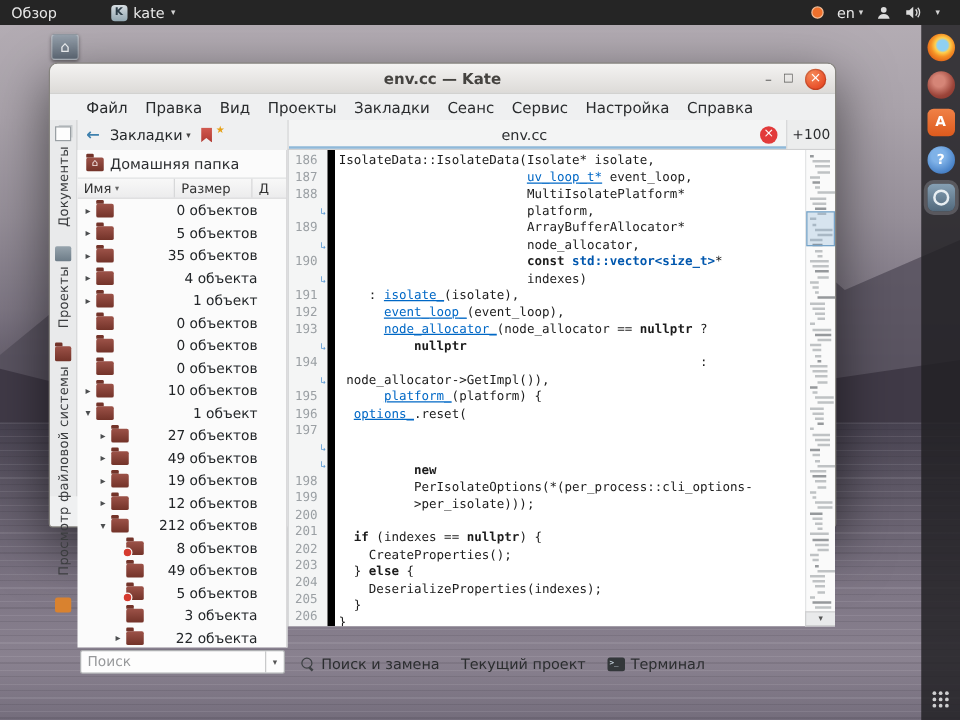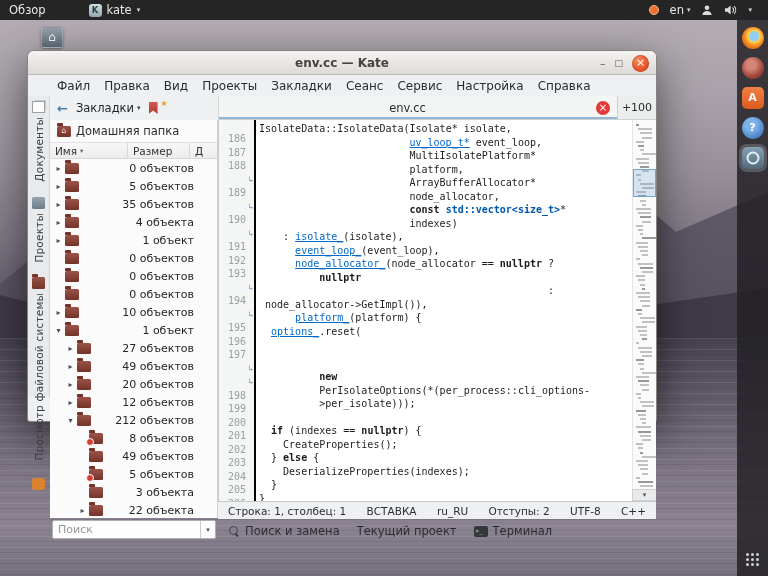--- a/index.html
+++ b/index.html
@@ -38,21 +38,21 @@
 .d-settings{border-radius:5px;background:linear-gradient(#86a0b4,#52697c);box-shadow:0 0 0 3px rgba(200,205,210,.25)}
 .d-settings::after{content:"";position:absolute;left:50%;top:50%;transform:translate(-50%,-50%);width:9px;height:9px;border:2.5px solid #e8eef2;border-radius:50%}
 #appsgrid{position:absolute;bottom:9px;left:50%;transform:translateX(-50%);display:grid;grid-template-columns:repeat(3,4px);grid-auto-rows:4px;gap:1px}
 #appsgrid i{width:3px;height:3px;border-radius:50%;background:#cfcfd1}
 
 
 #deskicon{position:absolute;left:41px;top:27px;width:22px;height:21px;z-index:10;border-radius:3px;background:linear-gradient(#97a2ad,#616c79);border:1px solid rgba(255,255,255,.3);box-shadow:0 1px 3px rgba(0,0,0,.4)}
 #deskicon::after{content:"⌂";position:absolute;left:50%;top:50%;transform:translate(-50%,-55%);color:#f4f6f8;font-size:12px}
 
 
-#win{position:absolute;left:27px;top:50px;width:630px;height:372px;z-index:30;background:#eff0f1;border:1px solid #86847f;border-radius:7px 7px 3px 3px;box-shadow:0 14px 44px rgba(0,0,0,.55);color:#232629}
+#win{position:absolute;left:39px;top:50px;width:630px;height:372px;z-index:30;background:#eff0f1;border:1px solid #86847f;border-radius:7px 7px 3px 3px;box-shadow:0 14px 44px rgba(0,0,0,.55);color:#232629}
 #titlebar{position:absolute;left:0;top:0;right:0;height:24px;background:linear-gradient(#f4f3f2,#dddbd8);border-bottom:1px solid #bcbab6;border-radius:6px 6px 0 0}
 #title{position:absolute;left:0;right:0;top:0;height:24px;line-height:24px;text-align:center;font-size:12px;font-weight:bold;color:#454340}
 #winbtns{position:absolute;right:7px;top:0;height:24px;display:flex;align-items:center;gap:9px}
 .wbtn{color:#5a5a58;font-size:11px;line-height:1}
 .wbtn.max{font-size:9px}
 .close-btn{width:17px;height:17px;border-radius:50%;background:radial-gradient(circle at 35% 30%,#f58b5a,#e9502a 65%,#d8431f);box-shadow:inset 0 0 0 1px rgba(0,0,0,.15);position:relative}
 .close-btn::after{content:"×";position:absolute;left:50%;top:50%;transform:translate(-50%,-56%);color:#fff;font-size:11px}
 #menubar{position:absolute;left:0;top:24px;right:0;height:21px;display:flex;align-items:center;padding-left:22px;font-size:12px;color:#2a2c2e}
 .menu-item{padding:2px 7px}
 
@@ -97,21 +97,21 @@
 .ficon{width:14px;height:11px;flex:none;margin-left:1px}
 .ficon.badged::after{content:"";position:absolute;left:-3px;bottom:-2px;width:6px;height:6px;border-radius:50%;background:#d63b2f;border:1px solid #fbfbfb}
 .fsize{flex:1;text-align:right;padding-right:23px;white-space:nowrap}
 #filterbox{position:absolute;left:24px;top:469px;width:164px;height:19px;background:#fdfdfd;border:1px solid #aeb0b2;border-radius:2px;display:flex;align-items:center;font-size:11px;color:#97999b}
 .ph{flex:1;padding-left:5px}
 .fdd{width:15px;height:100%;border-left:1px solid #c9cacb;display:flex;align-items:center;justify-content:center}
 .fdd::after{content:"▾";font-size:7px;color:#555}
 
 
 #editor{position:absolute;left:190px;top:69px;right:0;height:381px;background:#fff;border-left:1px solid #c9cacb;display:flex;overflow:hidden}
-#gutter{width:37px;flex:none;background:#f4f5f5;border-right:2px solid #000000;padding-top:12px}
+#gutter{width:37px;flex:none;background:#f4f5f5;border-right:6px solid #000000;padding-top:2px}
 .grow{height:13.5px;line-height:13.5px;font-size:10px;color:#9ba0a4;text-align:right;padding-right:8px;position:relative;font-family:"DejaVu Sans Mono",monospace}
 .wrapmark{position:absolute;right:1px;top:0;font-size:8px;color:#5f9bd3}
 #code{flex:1;overflow:hidden;padding:2px 0 0 3px;font-family:"DejaVu Sans Mono",monospace;font-size:10px;color:#1c1c1c}
 .crow{height:13.5px;line-height:13.5px;white-space:pre}
 .tok-p{color:#1c1c1c}
 .tok-k{color:#1c1c1c;font-weight:bold}
 .tok-t{color:#0057ae;font-weight:bold}
 .tok-u,.tok-m{color:#0068c6;text-decoration:underline}
 #minimap{width:24px;flex:none;position:relative;background:#fafafa;border-left:1px solid #e4e5e6}
 .mmbar{position:absolute;height:2px;background:#bfc2c4}
@@ -327,21 +327,21 @@
           <div class="frow">
             <span class="find" style="width: 15px;"></span>
             <span class="fex">▸</span>
             <span class="ficon"></span>
             <span class="fsize">49 объектов</span>
           </div>
           <div class="frow">
             <span class="find" style="width: 15px;"></span>
             <span class="fex">▸</span>
             <span class="ficon"></span>
-            <span class="fsize">20 объектов</span>
+            <span class="fsize">19 объектов</span>
           </div>
           <div class="frow">
             <span class="find" style="width: 15px;"></span>
             <span class="fex">▸</span>
             <span class="ficon"></span>
             <span class="fsize">12 объектов</span>
           </div>
           <div class="frow">
             <span class="find" style="width: 15px;"></span>
             <span class="fex">▾</span>
@@ -547,28 +547,20 @@
           <div class="mmbar" style="top: 348.4px; left: 7px; width: 8px;"></div>
           <div class="mmbar" style="top: 352.6px; left: 9px; width: 6px;"></div>
           <div class="mmbar" style="top: 356.8px; left: 3px; width: 4px;"></div>
           <div class="mmbar" style="top: 361px; left: 5px; width: 15px; background: rgb(150, 153, 156);"></div>
           <div class="mmbar" style="top: 365.2px; left: 7px; width: 13px;"></div>
           <div class="mmbar" style="top: 369.4px; left: 9px; width: 11px;"></div>
         </div>
     </div>
     <div id="scrolldown"></div>
 
-    <div id="statusbar">
-      <span>Строка: 1, столбец: 1</span>
-      <span>ВСТАВКА</span>
-      <span>ru_RU</span>
-      <span>Отступы: 2</span>
-      <span>UTF-8</span>
-      <span>C++</span>
-    </div>
 
     <div id="bottombar">
       <span class="bbtn">
         <span class="mag-ic"></span>
         <span>Поиск и замена</span>
       </span>
       <span class="bbtn">
         <span>Текущий проект</span>
       </span>
       <span class="bbtn">

